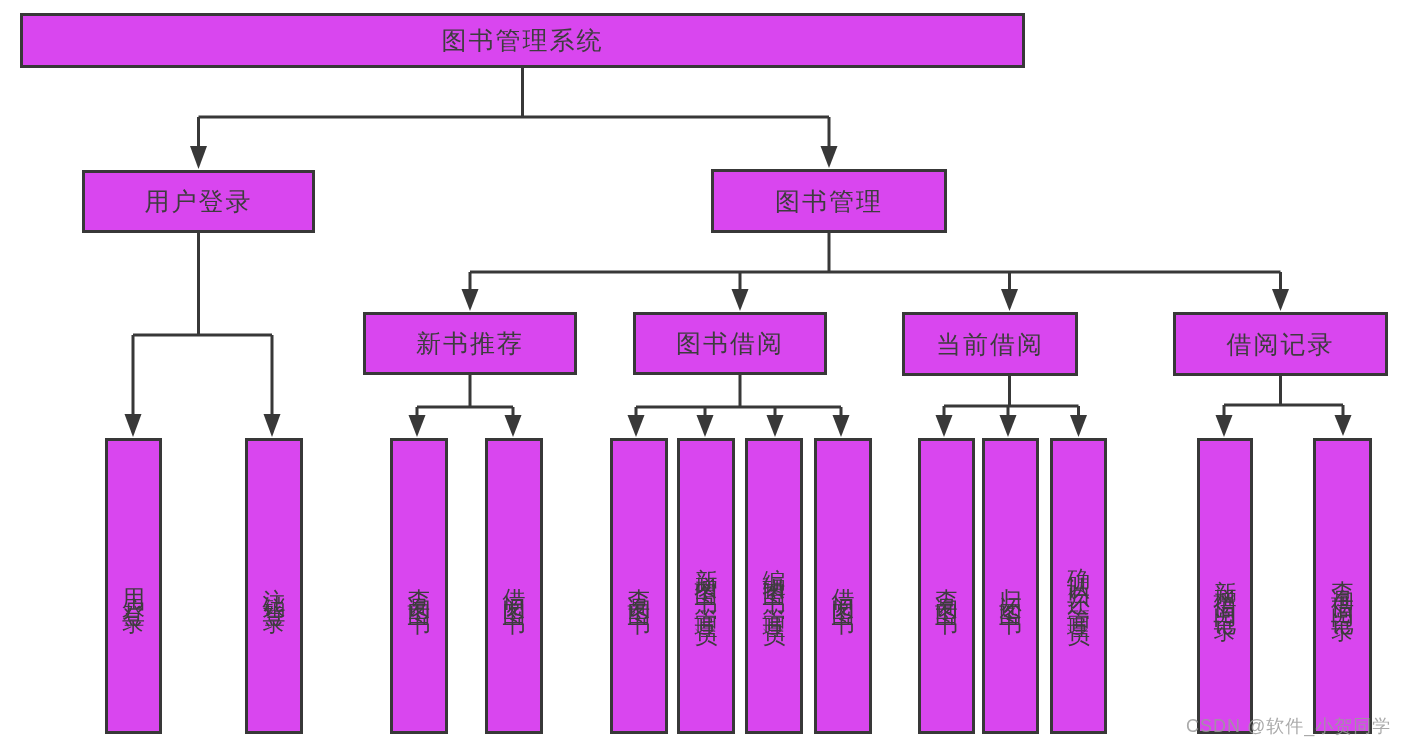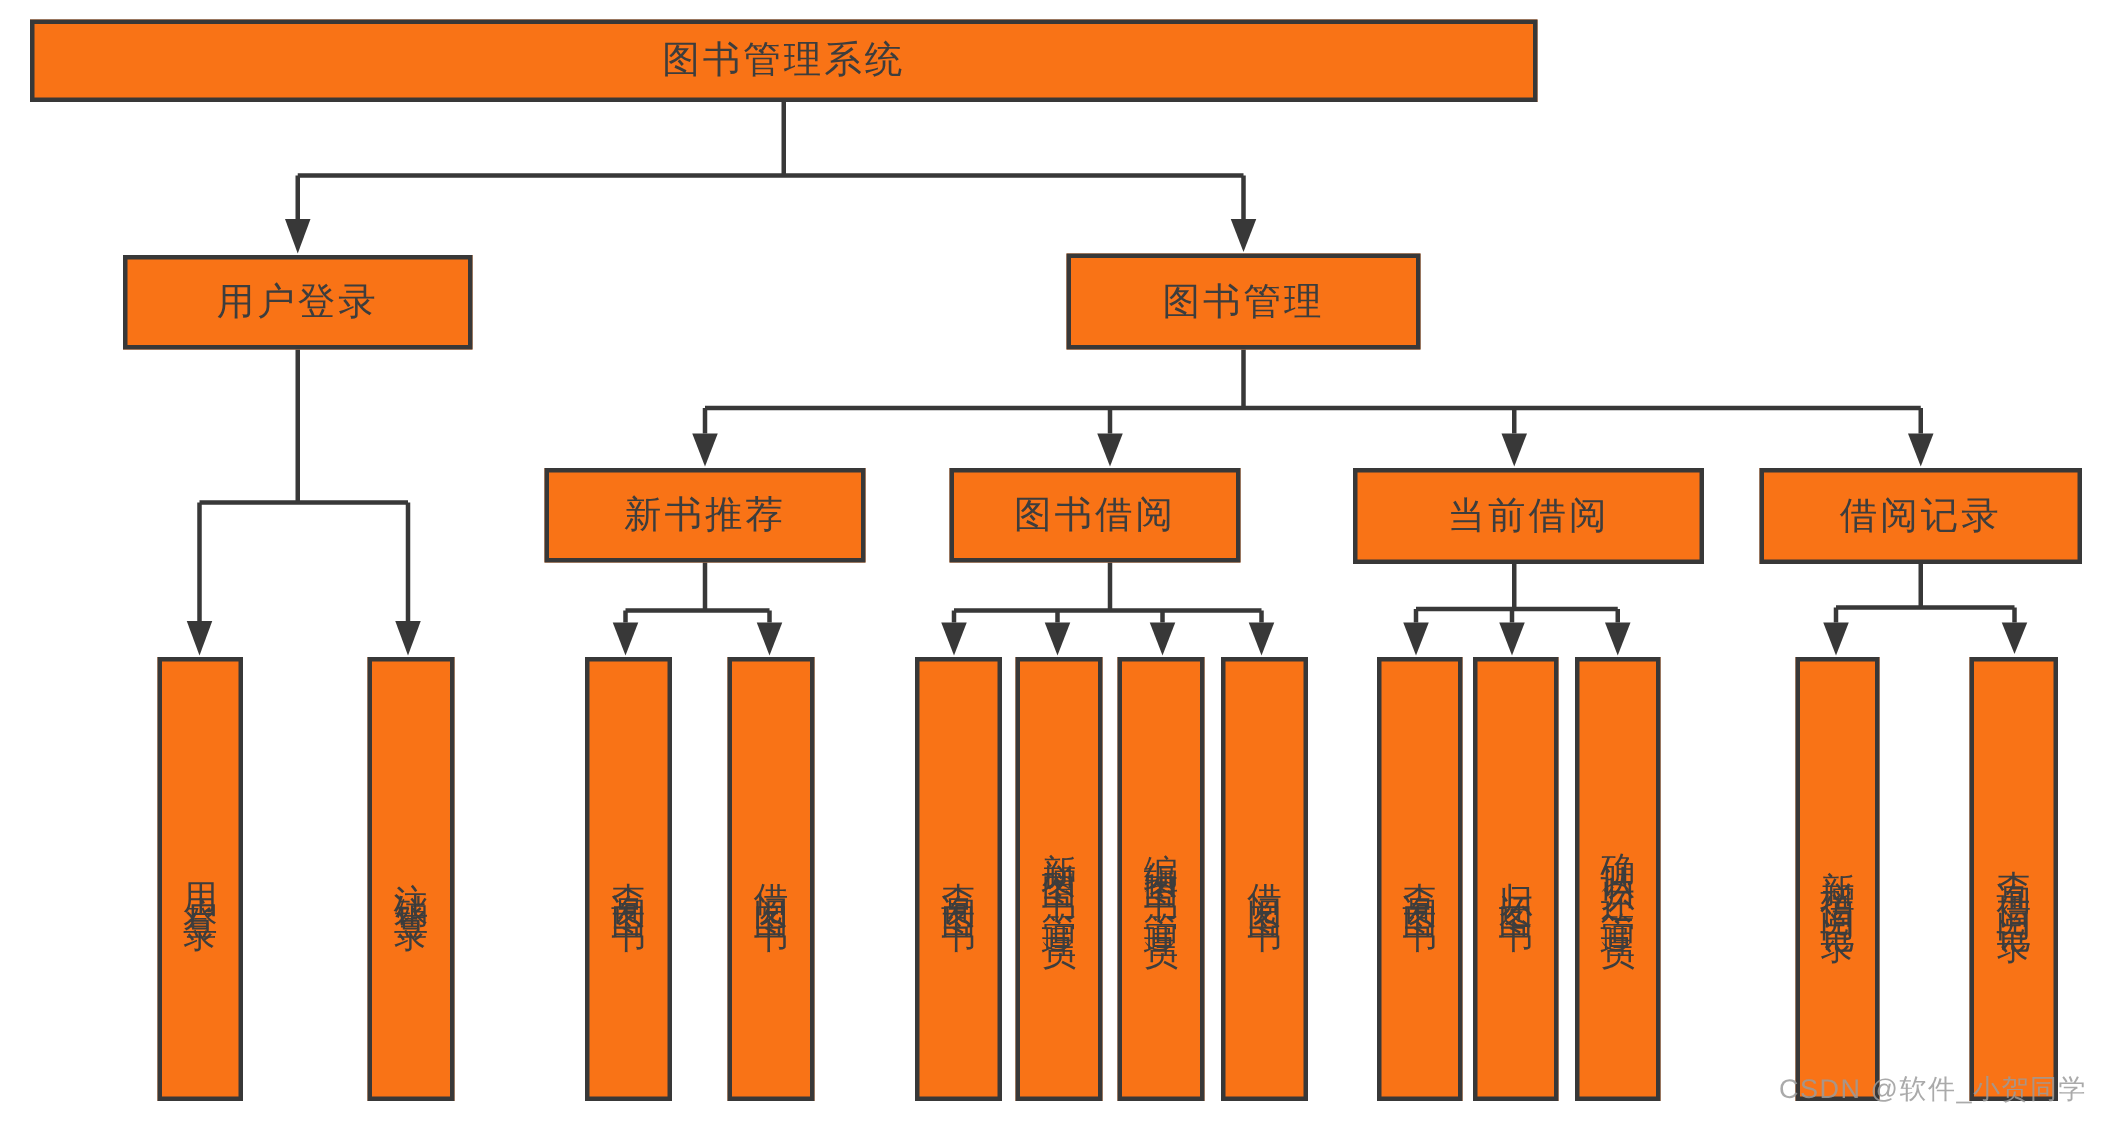--- a/index.html
+++ b/index.html
@@ -8,32 +8,32 @@
     width:1405px;height:747px;
     background:#ffffff;
     font-family:"Liberation Sans","DejaVu Sans",sans-serif;
     overflow:hidden;
   }
   .connectors{position:absolute;left:0;top:0;width:1405px;height:747px;}
   .box{
     position:absolute;
     box-sizing:border-box;
     border:3px solid #383838;
-    background:#f97316;
+    background:#d946ef;
     display:flex;align-items:center;justify-content:center;
     color:#3d3d3d;
     text-align:center;
   }
   .h-box{font-size:25px;letter-spacing:2px;line-height:1;}
   .root{left:20px;top:13px;width:1005px;height:55px;}
   .n-user-login{left:82px;top:170px;width:233px;height:63px;}
   .n-book-mgmt{left:711px;top:169px;width:236px;height:64px;}
   .n-new-books{left:363px;top:312px;width:214px;height:63px;}
   .n-book-borrow{left:633px;top:312px;width:194px;height:63px;}
-  .n-current-borrow{left:902px;top:312px;width:234px;height:64px;}
+  .n-current-borrow{left:902px;top:312px;width:176px;height:64px;}
   .n-borrow-records{left:1173px;top:312px;width:215px;height:64px;}
   .leaf{
     top:438px;height:296px;
     writing-mode:vertical-rl;
     text-orientation:mixed;
     font-size:23px;letter-spacing:8px;line-height:1;
   }
   .watermark{
     position:absolute;
     left:1186px;top:714px;

